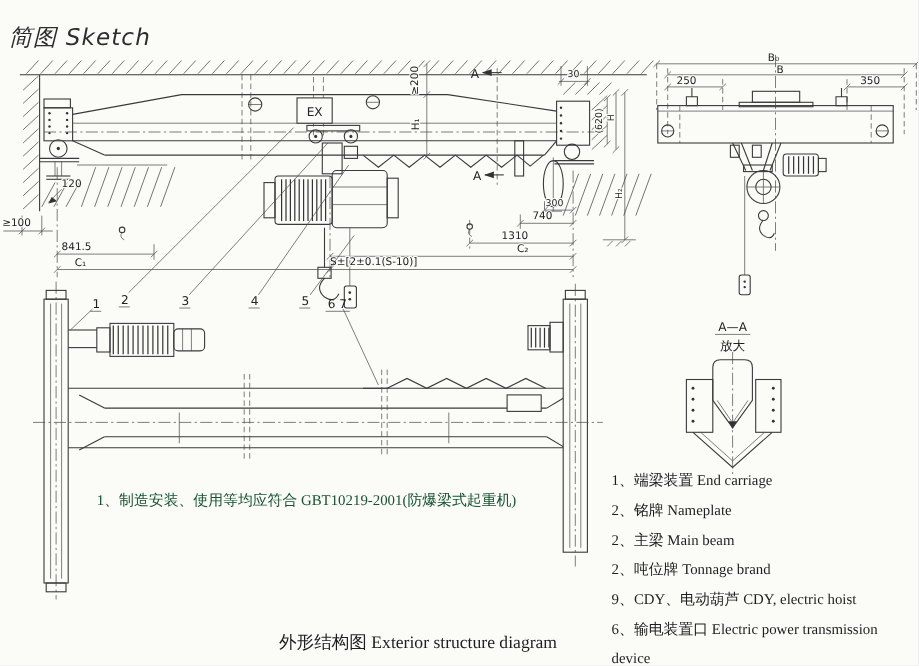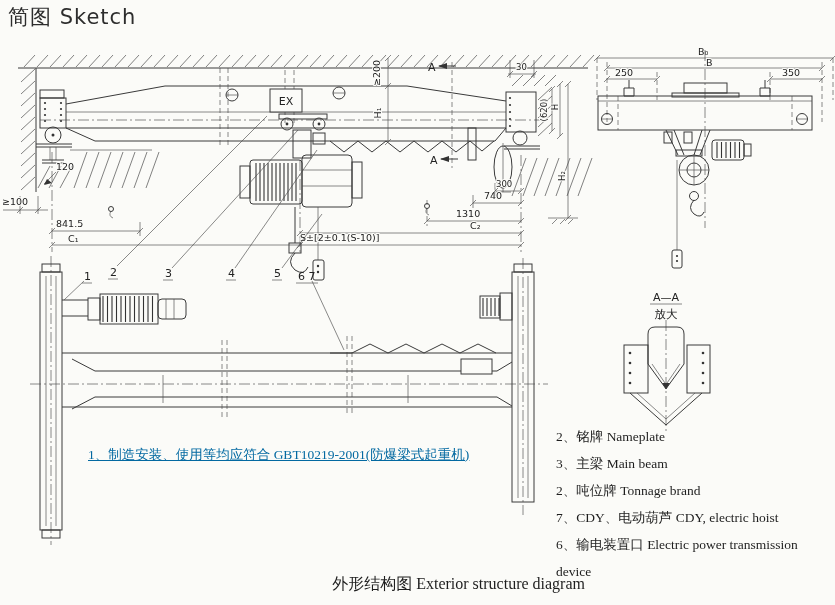--- a/index.html
+++ b/index.html
@@ -1,40 +1,40 @@
 <!DOCTYPE html>
 <html><head>
 <meta charset="utf-8">
 <style>
   html,body{margin:0;padding:0;background:#e9e9e9;}
   .page{position:relative;width:835px;height:605px;background:#fbfbf8;overflow:hidden;
         font-family:"Liberation Sans",sans-serif;color:#222;}
-  .title{position:absolute;left:8px;top:3px;font-size:21px;letter-spacing:1px;color:#2d2d2d;
-         font-family:"DejaVu Sans",sans-serif;}
+  .title{position:absolute;left:8px;top:20px;font-size:21px;letter-spacing:1px;color:#2d2d2d;
+         font-family:"DejaVu Sans",sans-serif;font-style:italic;}
   svg.drawing{position:absolute;left:0;top:0;}
   .ln{stroke:#3a3a3a;stroke-width:1;fill:none;}
   .th{stroke:#4a4a4a;stroke-width:.65;fill:none;}
   .dsh{stroke-dasharray:5 3;}
   .cdot{stroke-dasharray:11 3 2 3;stroke-width:.65;}
   .hatch line{stroke:#4c4c4c;stroke-width:.7;}
   .fins line{stroke:#333;stroke-width:1.1;}
   .fill{fill:#333;stroke:none;}
   .dot{fill:#333;stroke:none;}
   .wbox{fill:#fbfbf8;}
   text{fill:#222;font-family:"DejaVu Sans",sans-serif;}
   .dim{font-size:9.5px;paint-order:stroke;stroke:#fbfbf8;stroke-width:2px;}
   .dimS{font-size:8.5px;paint-order:stroke;stroke:#fbfbf8;stroke-width:2px;}
   .lbl{font-size:11px;}
   .num{font-size:11px;}
   .cjk{font-size:11.5px;}
   .notes{position:absolute;left:88px;top:443px;width:458px;font-family:"Liberation Serif",serif;
-         font-size:13.5px;line-height:1.75;color:#0369a1;text-decoration:underline;}
+         font-size:13.5px;line-height:1.75;color:#14532d;}
   .legend{position:absolute;left:556px;top:423px;width:276px;font-family:"Liberation Serif",serif;
           font-size:13.5px;line-height:2.0;color:#1e1e1e;}
-  .caption{position:absolute;left:175px;top:574px;width:410px;text-align:right;
+  .caption{position:absolute;left:175px;top:574px;width:410px;text-align:center;
            font-family:"Liberation Serif",serif;font-size:16px;color:#1e1e1e;}
 </style>
 </head>
 <body>
 
 <div class="page">
 
   <div class="title">简图 Sketch</div>
 
   <svg class="drawing" width="835" height="605" viewBox="0 0 835 605">
@@ -513,21 +513,22 @@
       M557 87 l6 -6 M557 139 l6 -6
       M565 87 l6 -6 M565 221 l6 -6
       M552 224 l5 -5 M560 224 l5 -5 M568 224 l5 -5"></path>
   </svg>
 
   <div class="notes">
     <div>1、制造安装、使用等均应符合 GBT10219-2001(防爆梁式起重机)</div>
   </div>
 
   <div class="legend">
+    <div>1、端梁装置 End carriage</div>
     <div>2、铭牌 Nameplate</div>
-    <div>3、主梁 Main beam</div>
+    <div>2、主梁 Main beam</div>
     <div>2、吨位牌 Tonnage brand</div>
-    <div>7、CDY、电动葫芦 CDY, electric hoist</div>
+    <div>9、CDY、电动葫芦 CDY, electric hoist</div>
     <div>6、输电装置口 Electric power transmission device</div>
   </div>
 
   <div class="caption">外形结构图 Exterior structure diagram</div>
 </div>
 
 </body></html>

